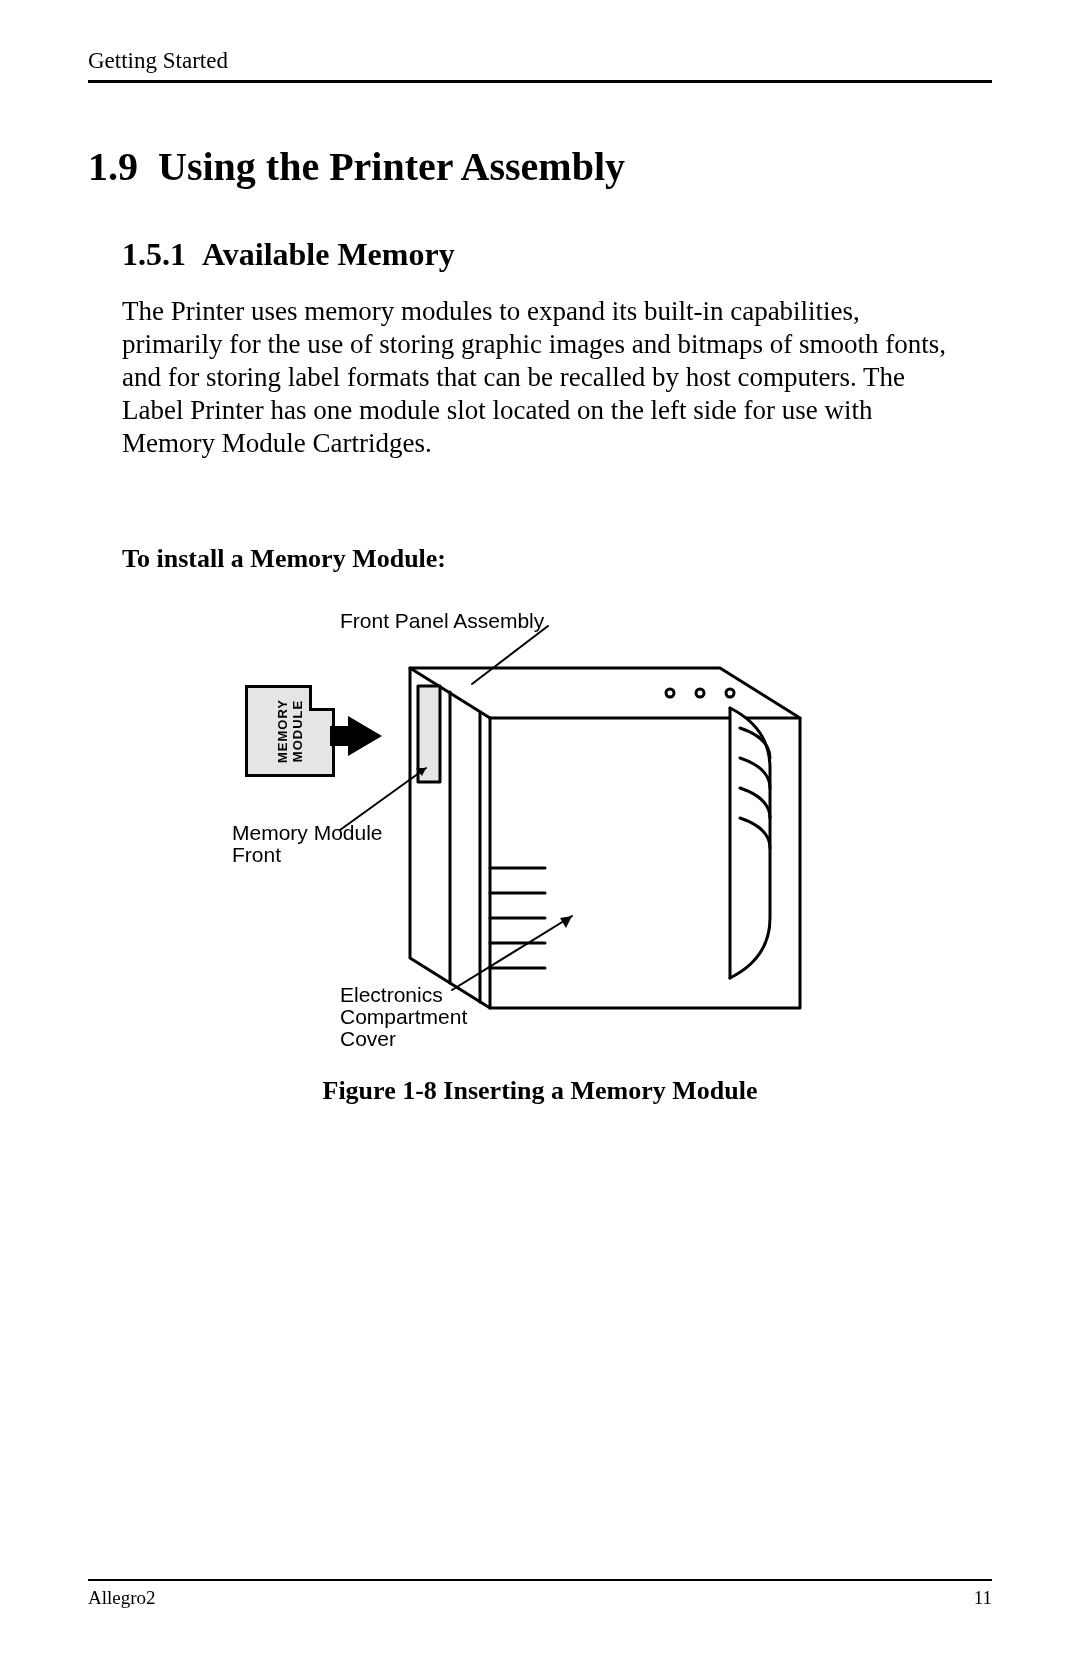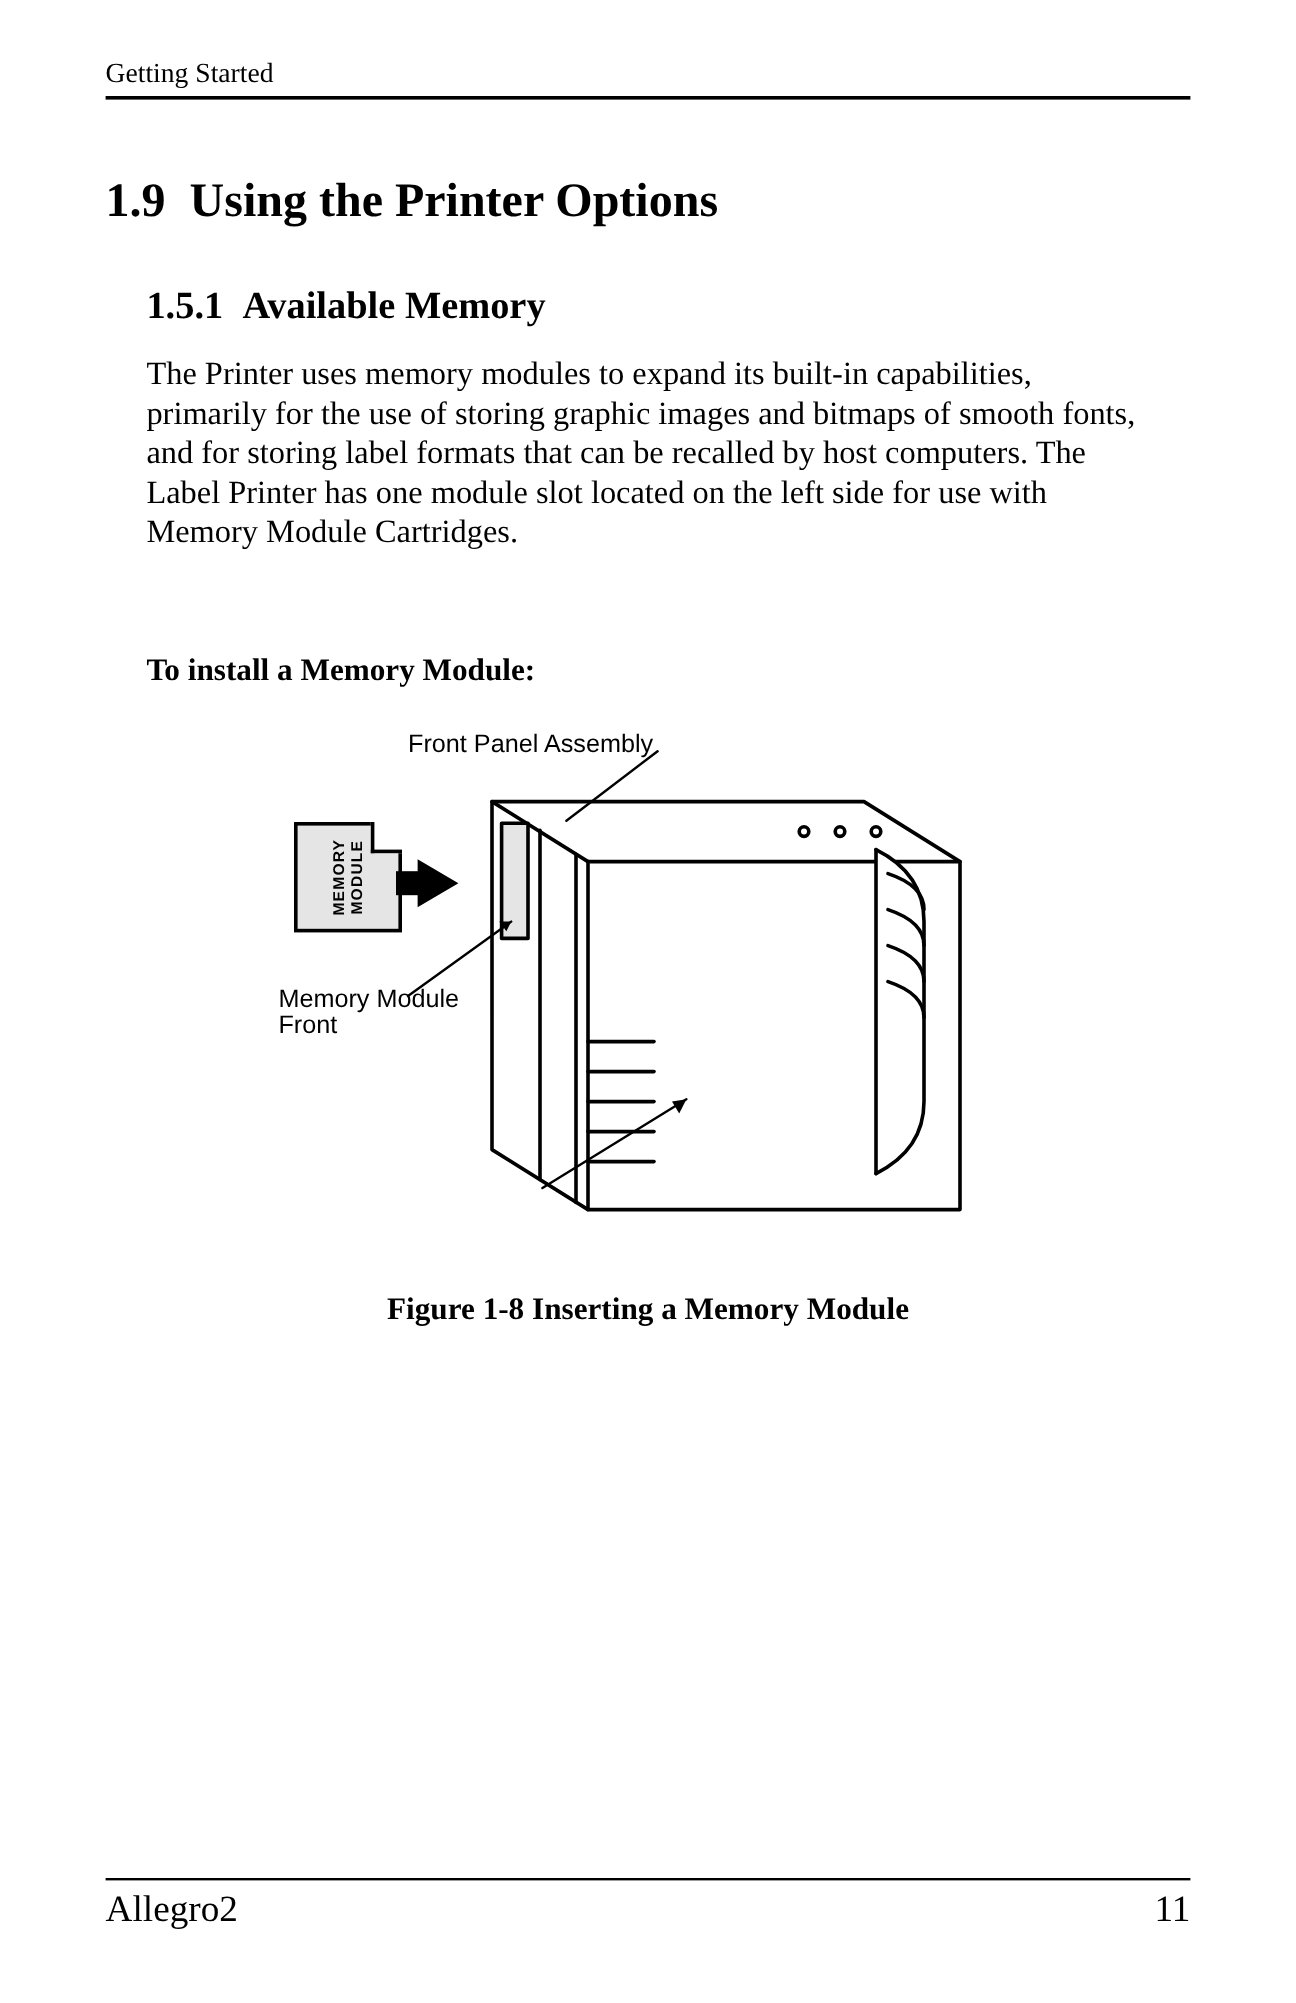--- a/index.html
+++ b/index.html
@@ -62,21 +62,21 @@
     bottom: 60px;
   }
   .footer-rule {
     border: none;
     border-top: 2px solid #000;
     margin-bottom: 6px;
   }
   .footer-row {
     display: flex;
     justify-content: space-between;
-    font-size: 31px;
+    font-size: 19px;
   }
 
   
   .fig-label {
     font-family: Arial, Helvetica, sans-serif;
     font-weight: normal;
     font-size: 21px;
     position: absolute;
     line-height: 1.05;
   }
@@ -120,21 +120,21 @@
     background: #000;
   }
 </style>
 </head>
 <body>
 
 <div class="header-title">Getting Started</div>
 <hr class="header-rule">
 
 <h1 class="section-heading">
-  <span>1.9</span>&nbsp;&nbsp;<span>Using the Printer Options</span>
+  <span>1.9</span>&nbsp;&nbsp;<span>Using the Printer Assembly</span>
 </h1>
 
 <h2 class="subsection-heading">
   <span>1.5.1</span>&nbsp;&nbsp;<span>Available Memory</span>
 </h2>
 
 <p class="body-text">The Printer uses memory modules to expand its built-in capabilities, primarily for the use of storing graphic images and bitmaps of smooth fonts, and for storing label formats that can be recalled by host computers. The Label Printer has one module slot located on the left side for use with Memory Module Cartridges.</p>
 
 <p class="install-heading">To install a Memory Module:</p>
 
@@ -191,20 +191,23 @@
 
   <div class="arrow-stem"></div>
   <div class="arrow-insert"></div>
 
   <div class="fig-label" style="top:2px; left:150px;">Front Panel Assembly</div>
 
   <div class="fig-label" style="top:214px; left:42px;">
     <span>Memory Module</span><br><span>Front</span>
   </div>
 
+  <div class="fig-label" style="top:376px; left:150px;">
+    <span>Electronics</span><br><span>Compartment</span><br><span>Cover</span>
+  </div>
 </div>
 
 <p class="figure-caption">
   <span>Figure 1-8   </span><span>Inserting a Memory Module</span>
 </p>
 
 <div class="footer">
   <hr class="footer-rule">
   <div class="footer-row">
     <span>Allegro2</span>

